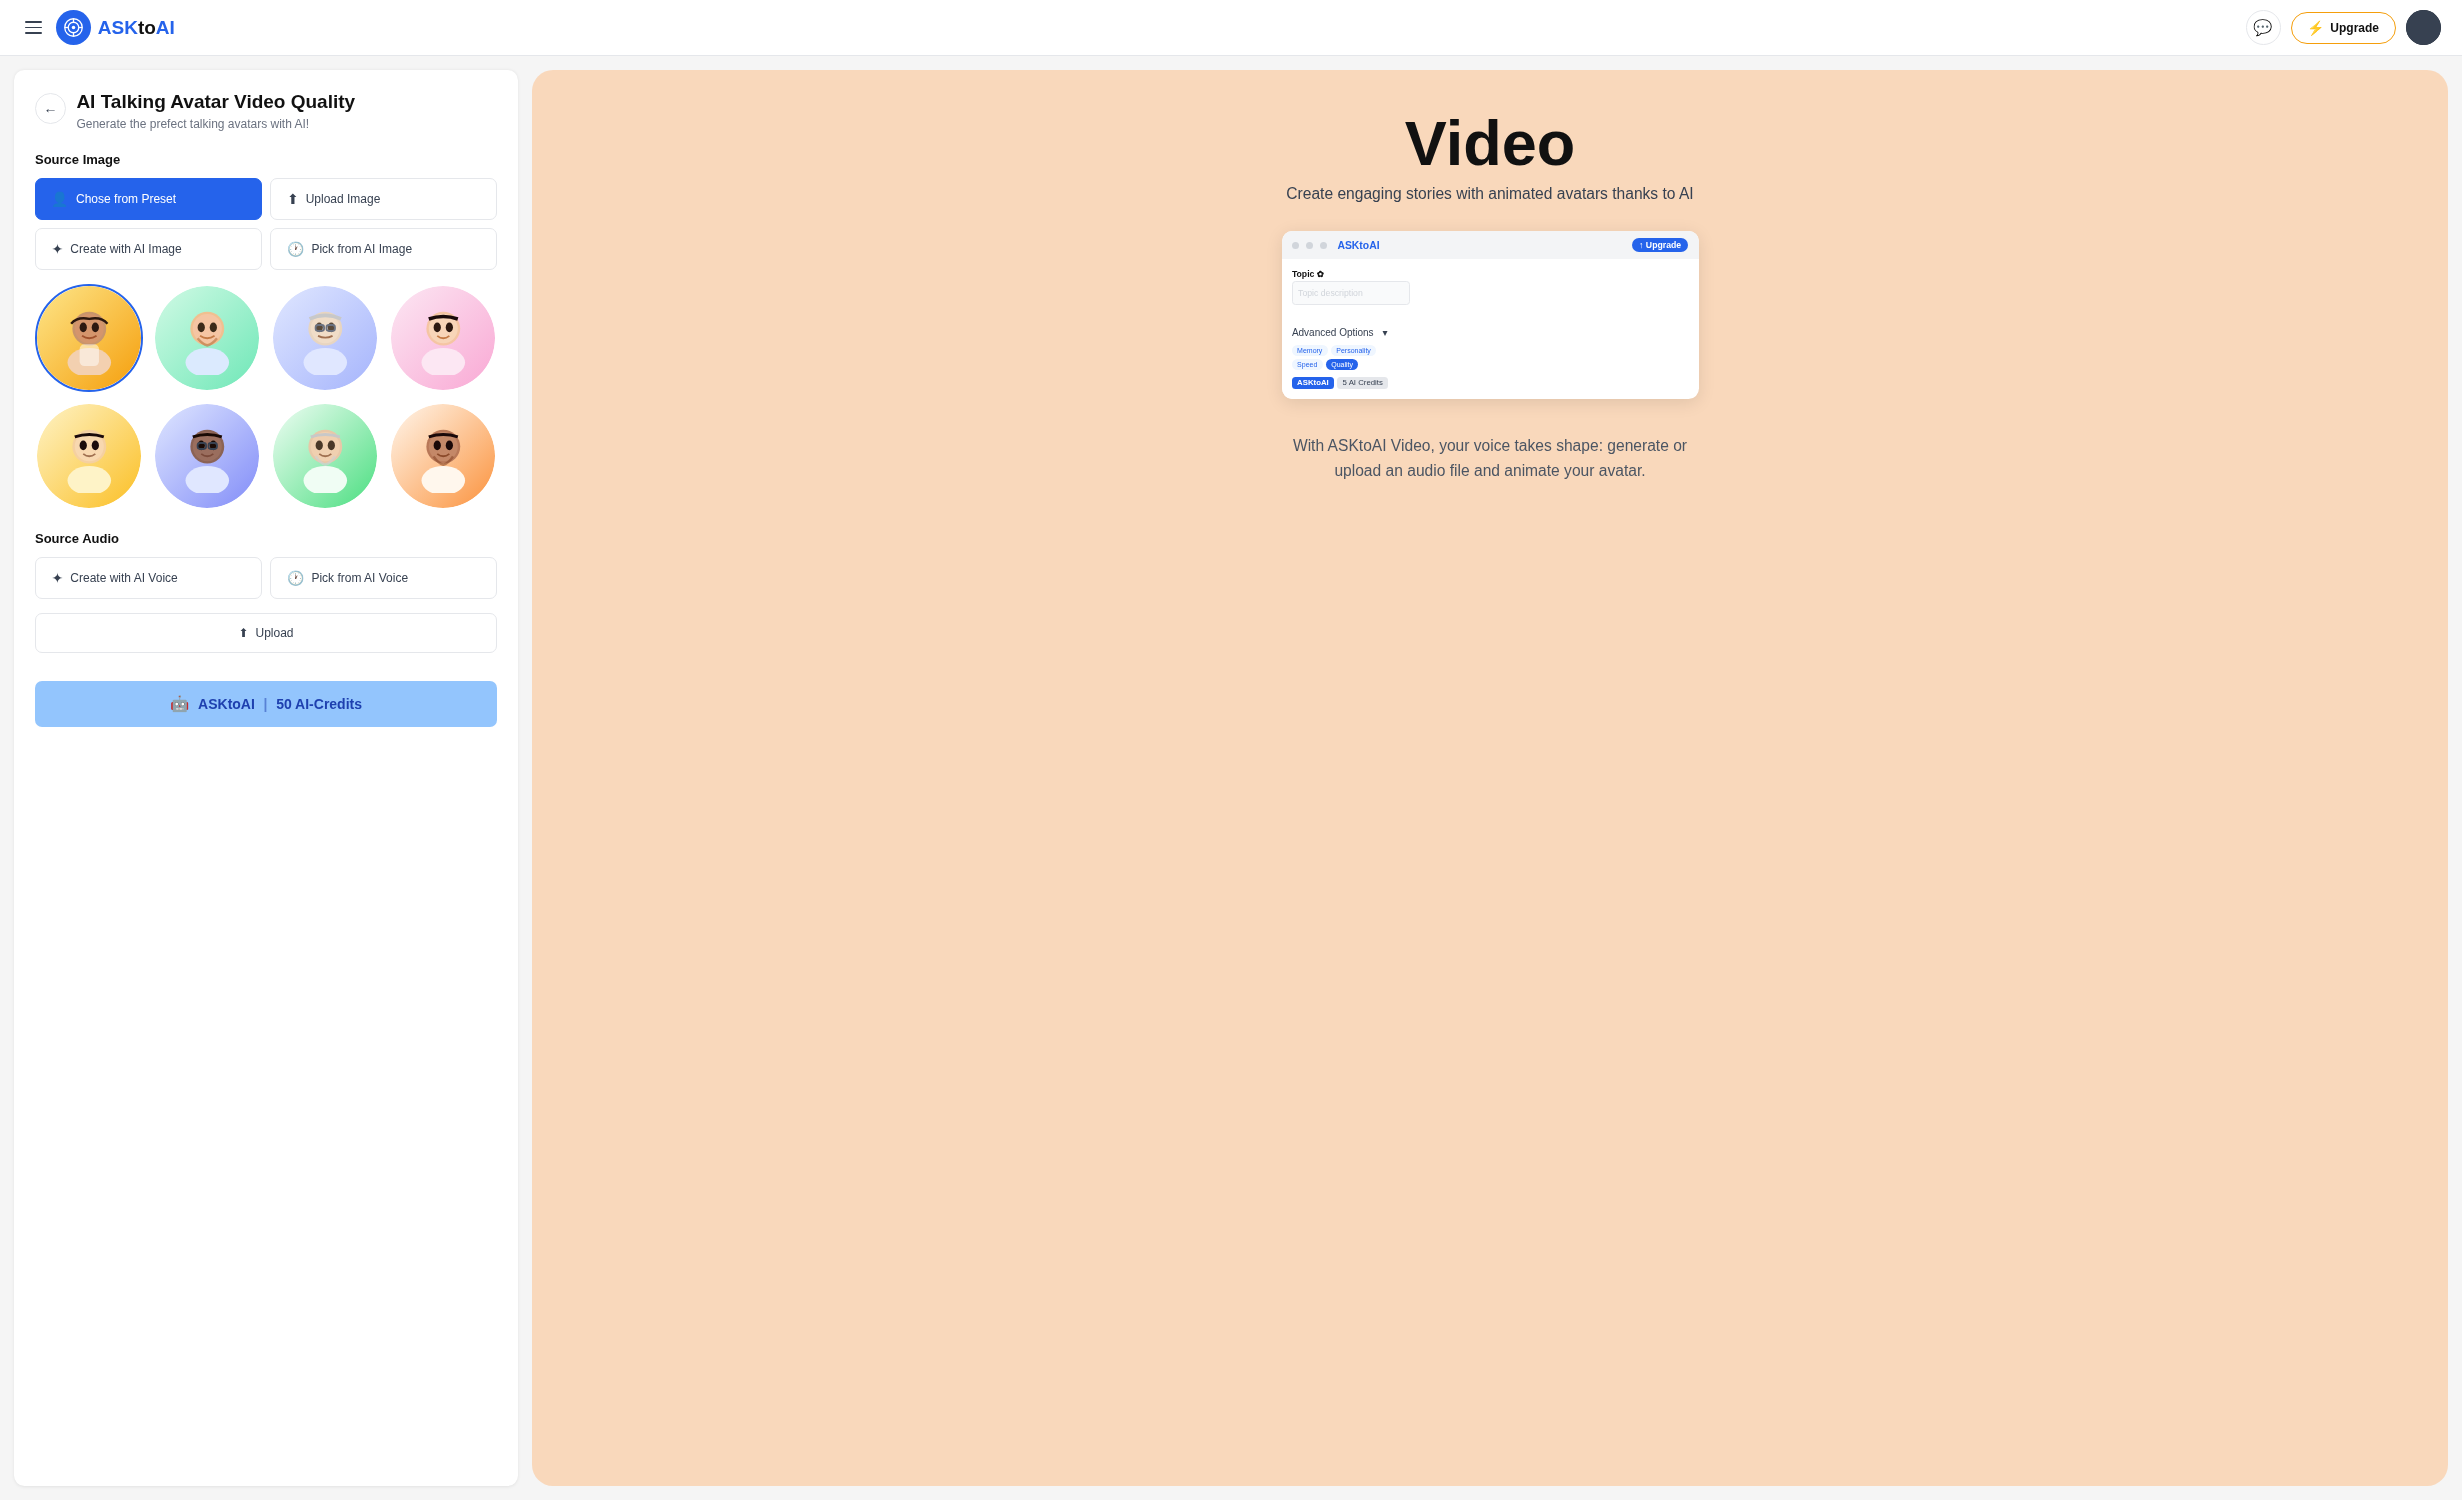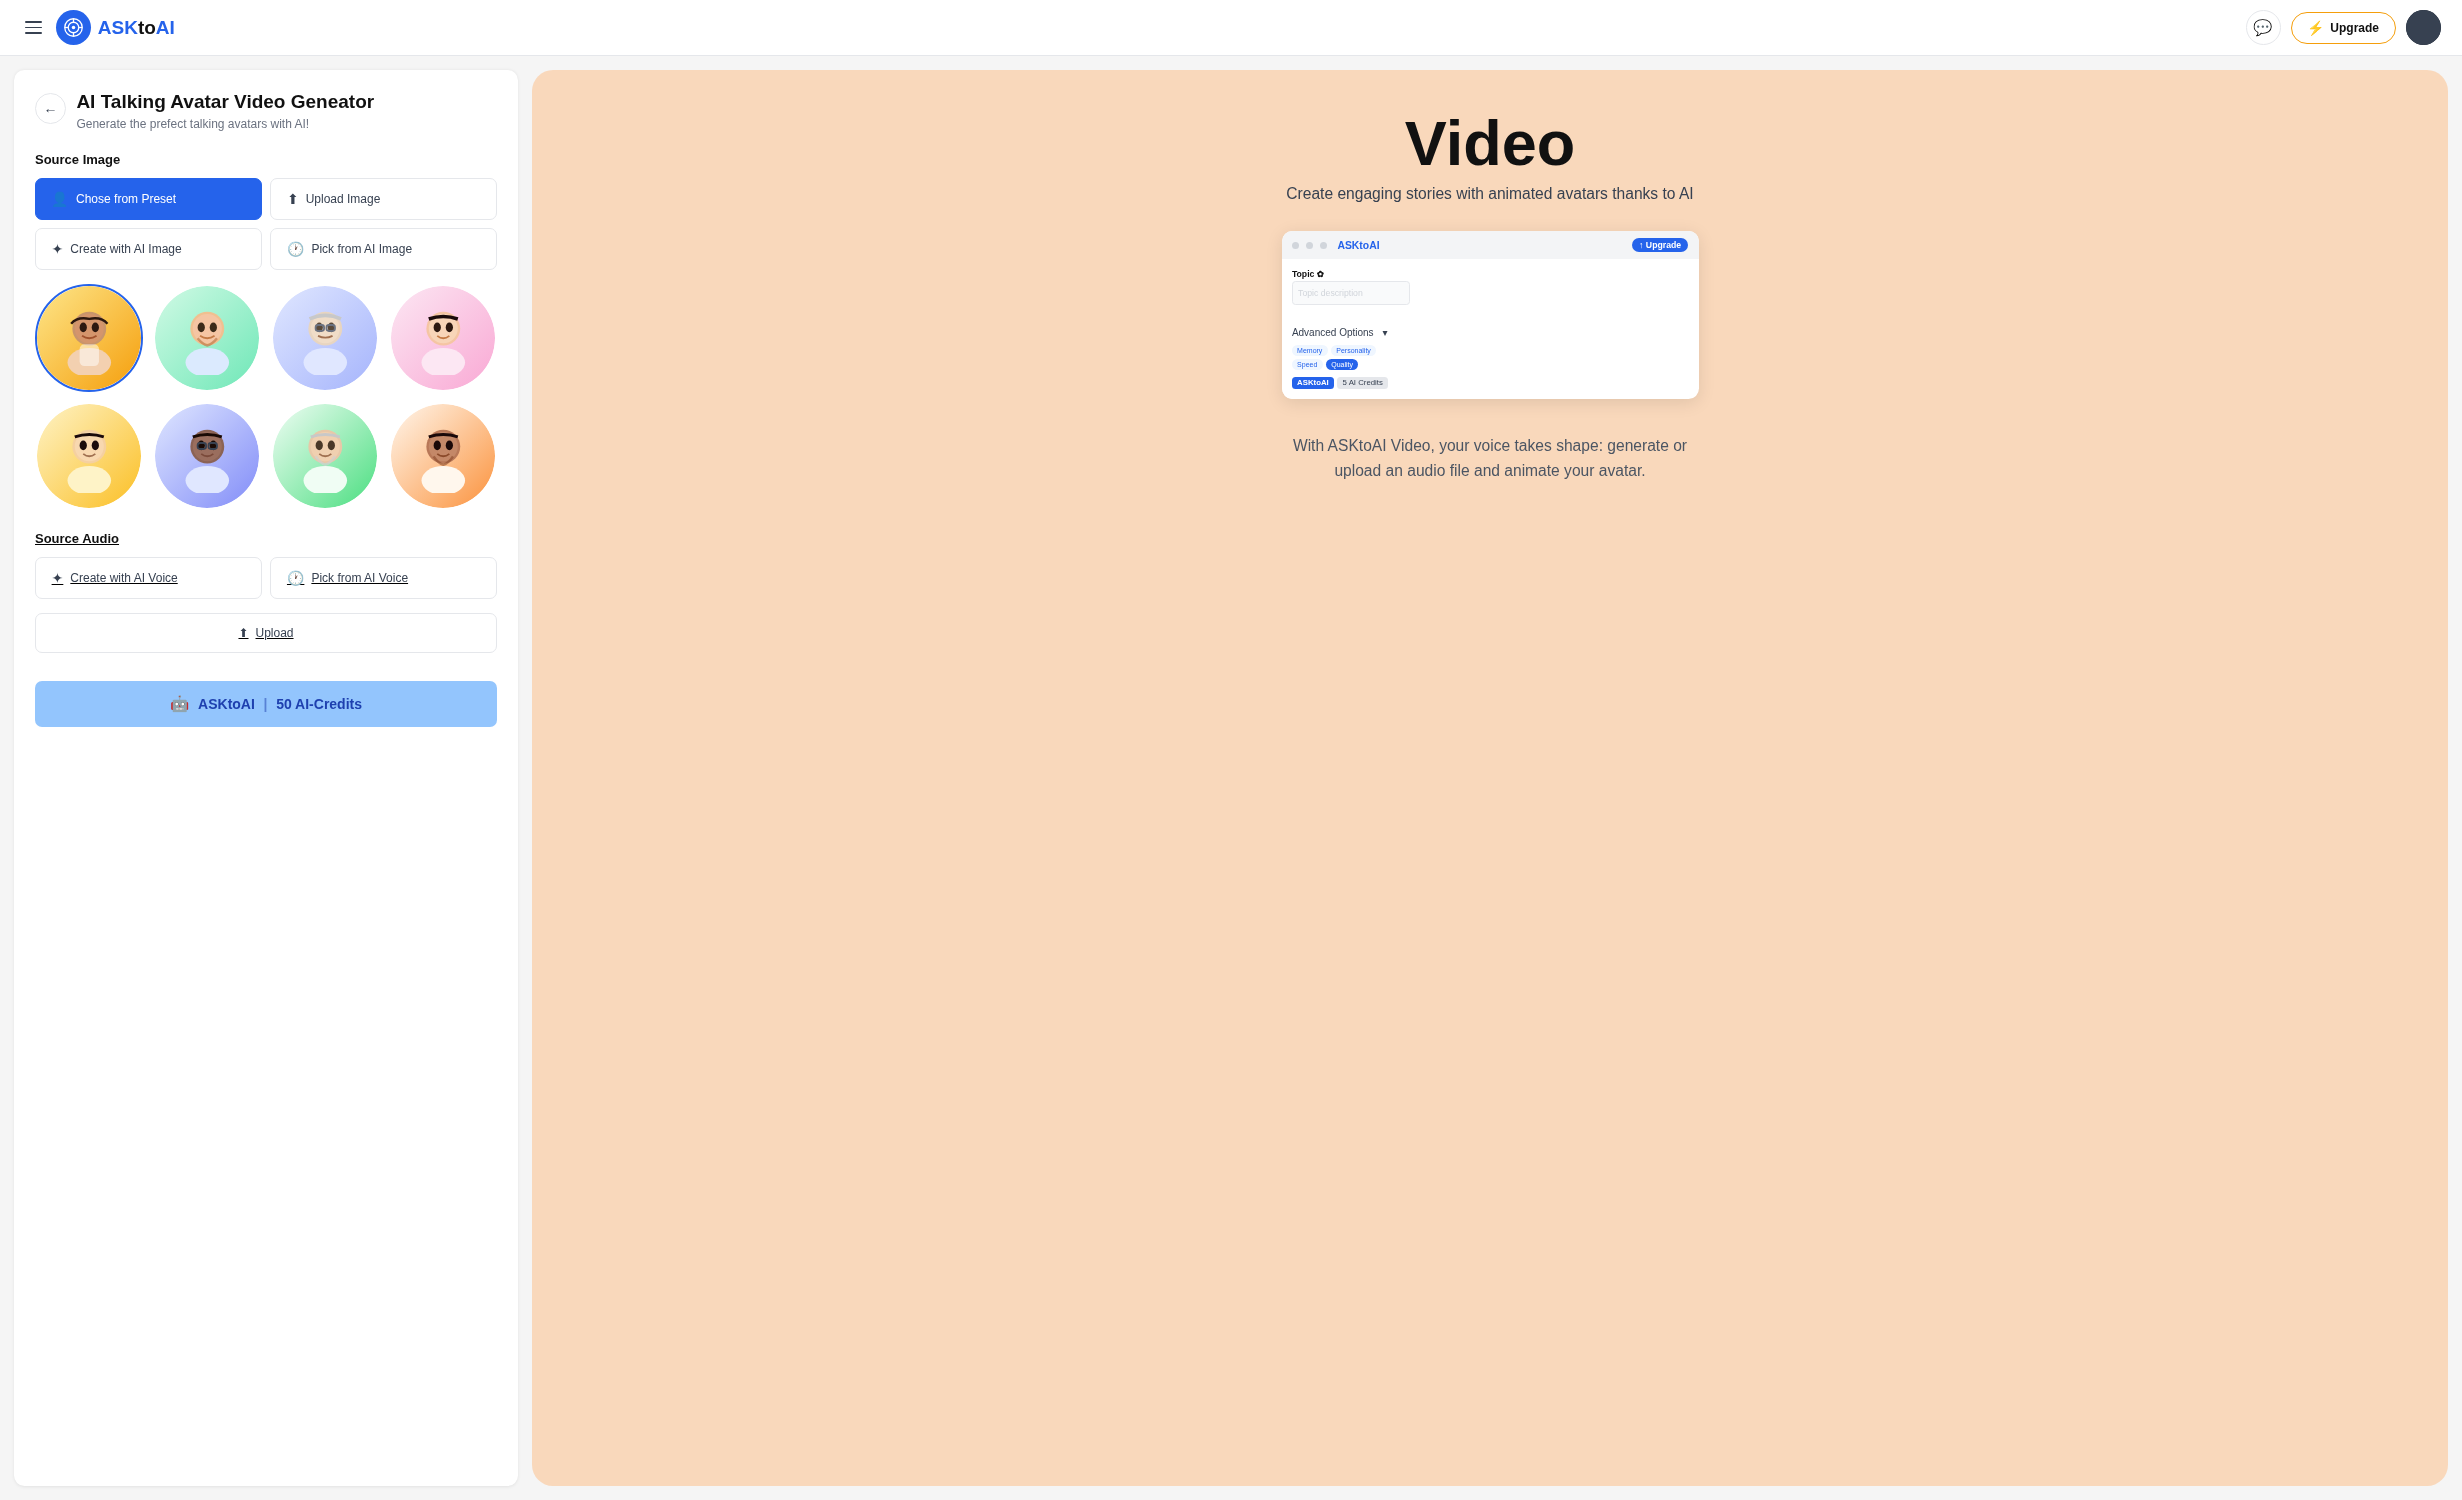--- a/index.html
+++ b/index.html
@@ -85,21 +85,21 @@
       transition: border-color 0.15s;
     }
     .avatar-item.selected { border-color: #2563eb; }
     .avatar-face {
       width: 100%; height: 100%; border-radius: 50%;
       display: flex; align-items: center; justify-content: center;
       font-size: 28px;
     }
 
     
-    .audio-section { margin-bottom: 28px; text-decoration: underline; }
+    .audio-section { margin-bottom: 28px; }
     .upload-btn {
       width: 100%; padding: 12px 15.6px; border-radius: 7px; border: 1.3px solid #e5e7eb;
       background: #fff; cursor: pointer; font-size: 12px; font-weight: 500;
       display: flex; align-items: center; justify-content: center; gap: 7px;
       color: #374151; margin-top: 8.7px;
     }
 
     
     .generate-btn-wrap { margin-top: 10.4px; }
     .generate-btn {
@@ -212,21 +212,21 @@
 
 <div class="main-layout">
 
   <div class="left-panel">
 
     <div class="panel-header">
       <button class="back-btn">
         <span>←</span>
       </button>
       <div>
-        <div class="panel-title">AI Talking Avatar Video Geneator</div>
+        <div class="panel-title">AI Talking Avatar Video Quality</div>
         <div class="panel-subtitle">Generate the prefect talking avatars with AI!</div>
       </div>
     </div>
 
     <div class="section-label">Source Image</div>
 
     <div class="btn-grid">
       <button class="btn-option active">
         <span class="icon">👤</span>
         <span>Chose from Preset</span>

